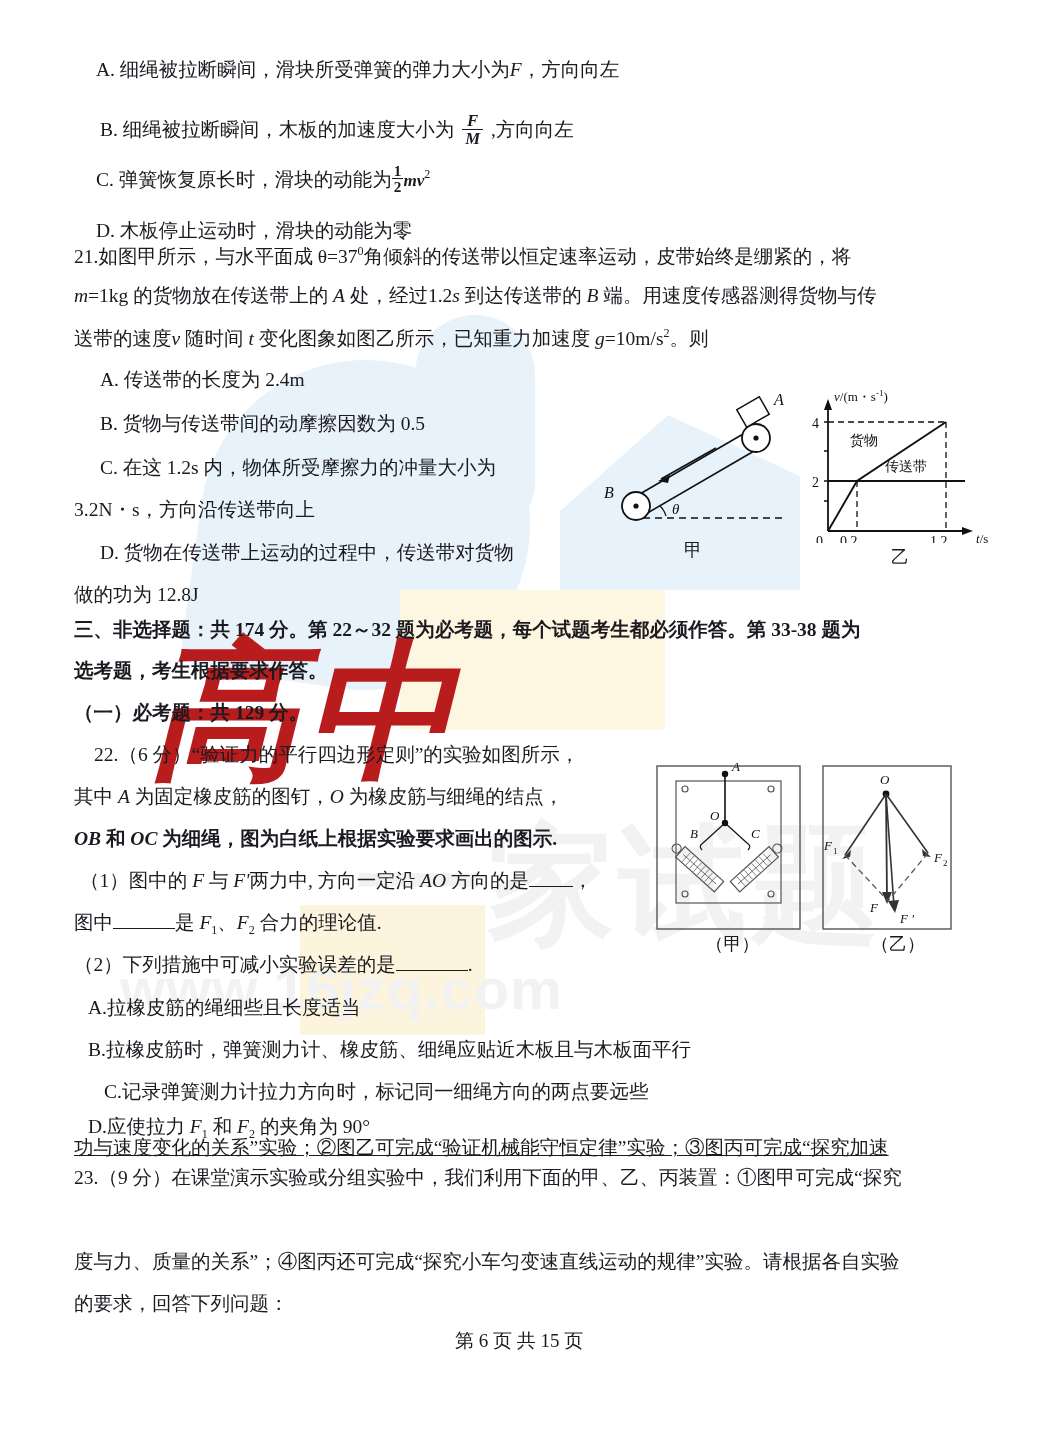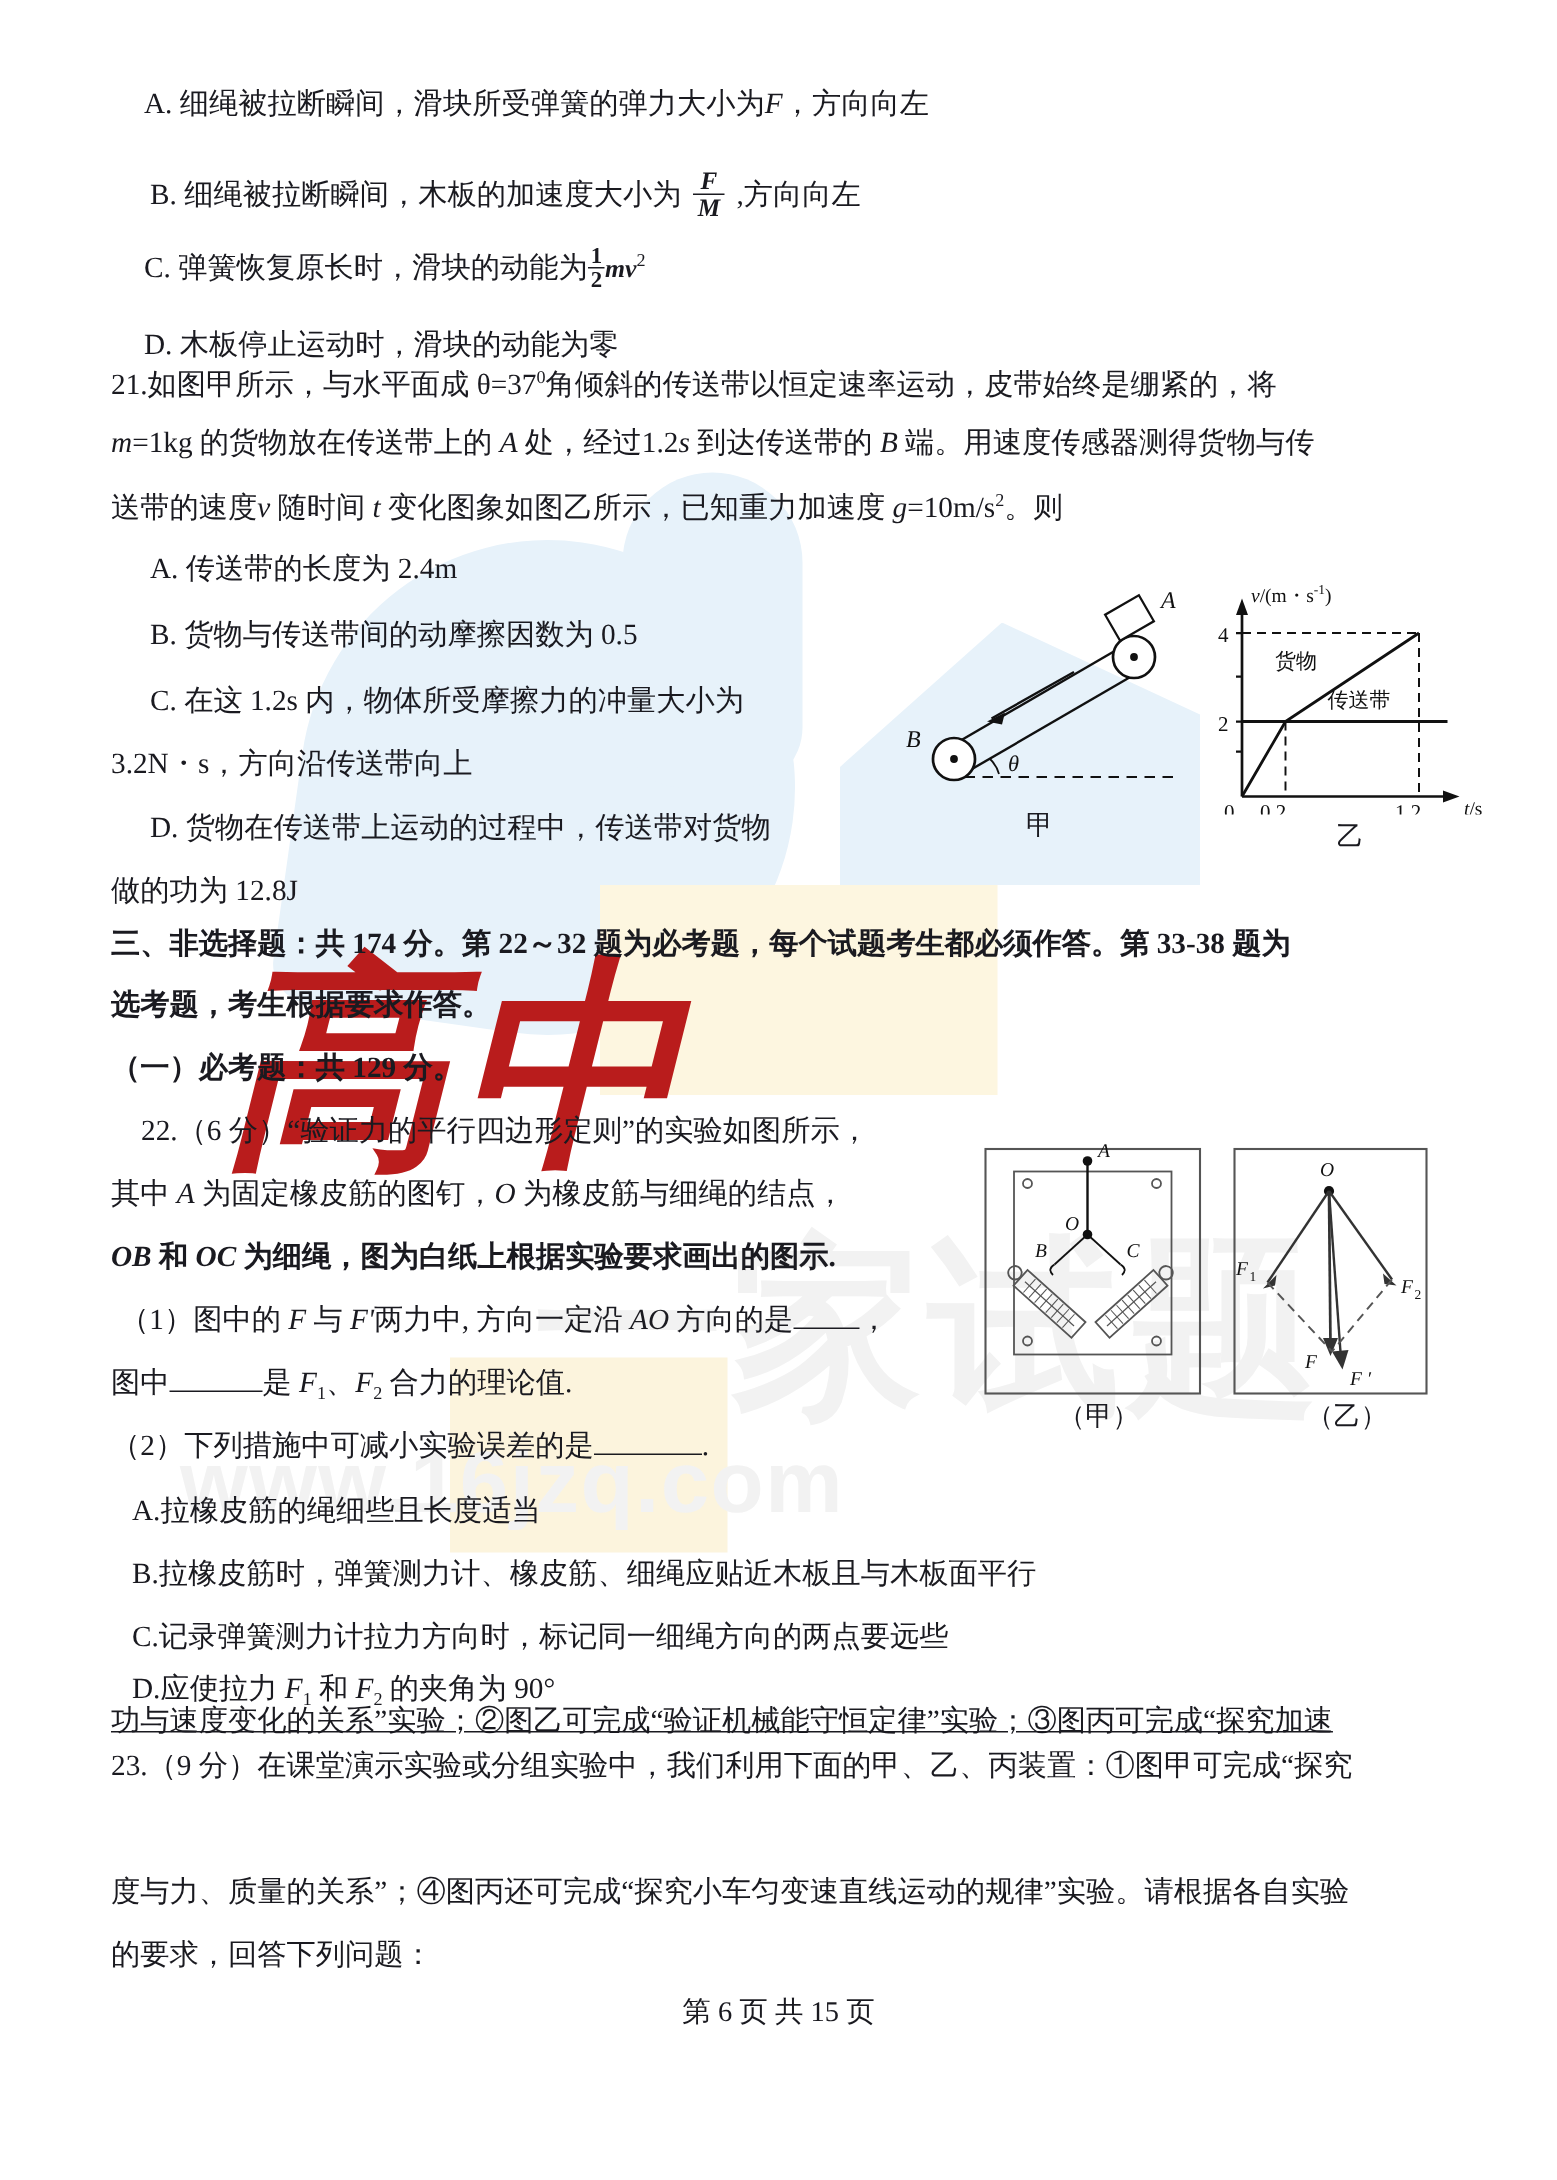--- a/index.html
+++ b/index.html
@@ -273,21 +273,21 @@
   <div class="line" style="left:74px; top:955px;">
     <span>（2）下列措施中可减小实验误差的是</span><span class="blank-m" style="width:72px"></span><span>.</span>
   </div>
 
   <div class="line" style="left:88px; top:998px;">
     <span>A.</span><span>拉橡皮筋的绳细些且长度适当</span>
   </div>
   <div class="line" style="left:88px; top:1040px;">
     <span>B.</span><span>拉橡皮筋时，弹簧测力计、橡皮筋、细绳应贴近木板且与木板面平行</span>
   </div>
-  <div class="line" style="left:88px; top:1082px;">
+  <div class="line" style="left:104px; top:1082px;">
     <span>C.</span><span>记录弹簧测力计拉力方向时，标记同一细绳方向的两点要远些</span>
   </div>
   <div class="line" style="left:88px; top:1117px;">
     <span>D.</span><span>应使拉力 </span><span class="it">F</span><sub>1</sub><span> 和 </span><span class="it">F</span><sub>2</sub><span> 的夹角为 90°</span>
   </div>
 
   <div class="fig" style="left:655px; top:758px; width:155px; height:210px;">
     <svg width="155" height="190" viewBox="0 0 155 190">
 
       <rect x="2" y="8" width="143" height="163" fill="none" stroke="#555" stroke-width="1.4"></rect>

